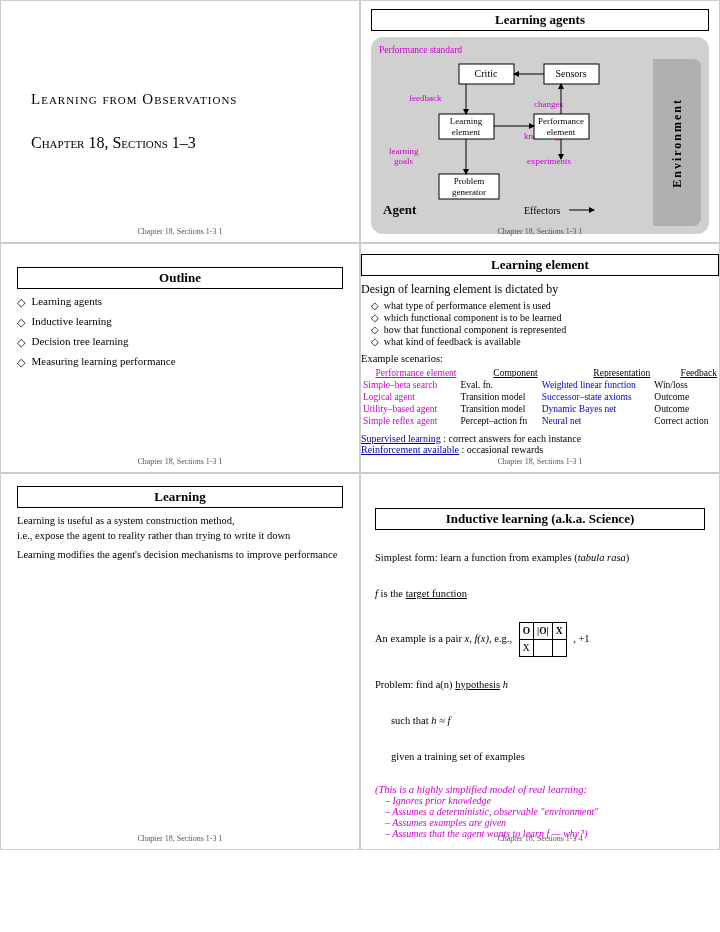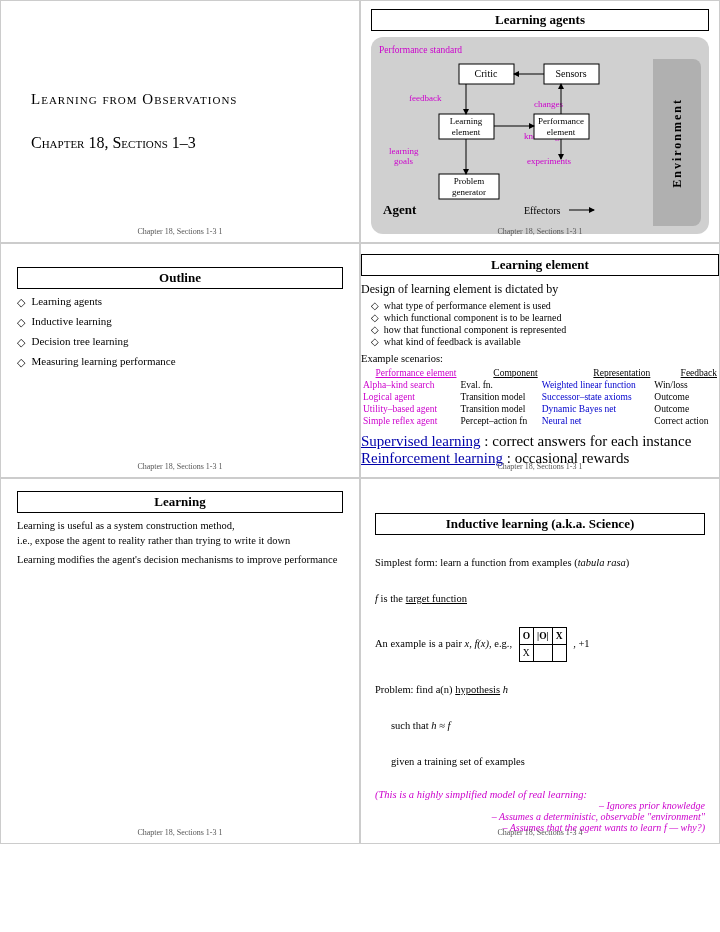--- a/index.html
+++ b/index.html
@@ -183,21 +183,21 @@
     .col-perf { color: #cc00cc; }
     .col-comp { color: #000; }
     .col-rep { color: #000; }
     .col-feed { color: #000; }
 
     .magenta { color: #cc00cc; }
     .blue-link { color: #0000cc; font-family: Liberation Serif, serif; }
 
     .le-footer {
       margin-top: 6px;
-      font-size: 15px;
+      font-size: 10px;
     }
 
     
     .slide-5 {
       padding: 12px 16px;
     }
 
     .slide-5 .slide-title {
       font-size: 13px;
     }
@@ -230,21 +230,20 @@
       font-size: 10.5px;
     }
 
     .indented {
       margin-left: 16px;
     }
 
     .dash-item {
       margin-left: 10px;
       font-size: 10px;
-      text-align: right;
     }
   </style>
 </head>
 <body>
 
 <div class="page-grid">
 
   <div class="slide slide-1">
     <div class="main-title">Learning from Observations</div>
     <div class="subtitle">Chapter 18, Sections 1–3</div>
@@ -383,21 +382,21 @@
       <thead>
         <tr>
           <th class="col-perf">Performance element</th>
           <th class="col-comp">Component</th>
           <th class="col-rep">Representation</th>
           <th class="col-feed">Feedback</th>
         </tr>
       </thead>
       <tbody>
         <tr>
-          <td class="magenta">Alpha–kind search</td>
+          <td class="magenta">Simple–beta search</td>
           <td>Eval. fn.</td>
           <td class="blue-link">Weighted linear function</td>
           <td>Win/loss</td>
         </tr>
         <tr>
           <td class="magenta">Logical agent</td>
           <td>Transition model</td>
           <td class="blue-link">Successor–state axioms</td>
           <td>Outcome</td>
         </tr>
@@ -415,21 +414,21 @@
         </tr>
       </tbody>
     </table>
 
     <div class="le-footer">
       <div>
         <span style="text-decoration:underline; color:#0000aa;">Supervised learning</span>
         <span>:  correct answers for each instance</span>
       </div>
       <div>
-        <span style="text-decoration:underline; color:#0000aa;">Reinforcement learning</span>
+        <span style="text-decoration:underline; color:#0000aa;">Reinforcement available</span>
         <span>:  occasional rewards</span>
       </div>
     </div>
 
     <div class="slide-footer">Chapter 18, Sections 1-3   1</div>
   </div>
 
   <div class="slide slide-5">
     <div class="slide-title">Learning</div>
 
@@ -489,19 +488,20 @@
       such that <span style="font-style:italic;">h</span> ≈ <span style="font-style:italic;">f</span>
     </div>
     <div class="il-text indented">
       given a training set of examples
     </div>
 
     <div style="margin-top: 8px;">
       <div class="italic-note">(This is a highly simplified model of real learning:</div>
       <div class="dash-item italic-note">– Ignores prior knowledge</div>
       <div class="dash-item italic-note">– Assumes a deterministic, observable "environment"</div>
+      <div class="dash-item italic-note">– Assumes examples are given</div>
       <div class="dash-item italic-note">– Assumes that the agent wants to learn <span style="font-style:italic;">f</span> — why?)</div>
     </div>
 
     <div class="slide-footer">Chapter 18, Sections 1-3   4</div>
   </div>
 
 </div>
 
 </body></html>

